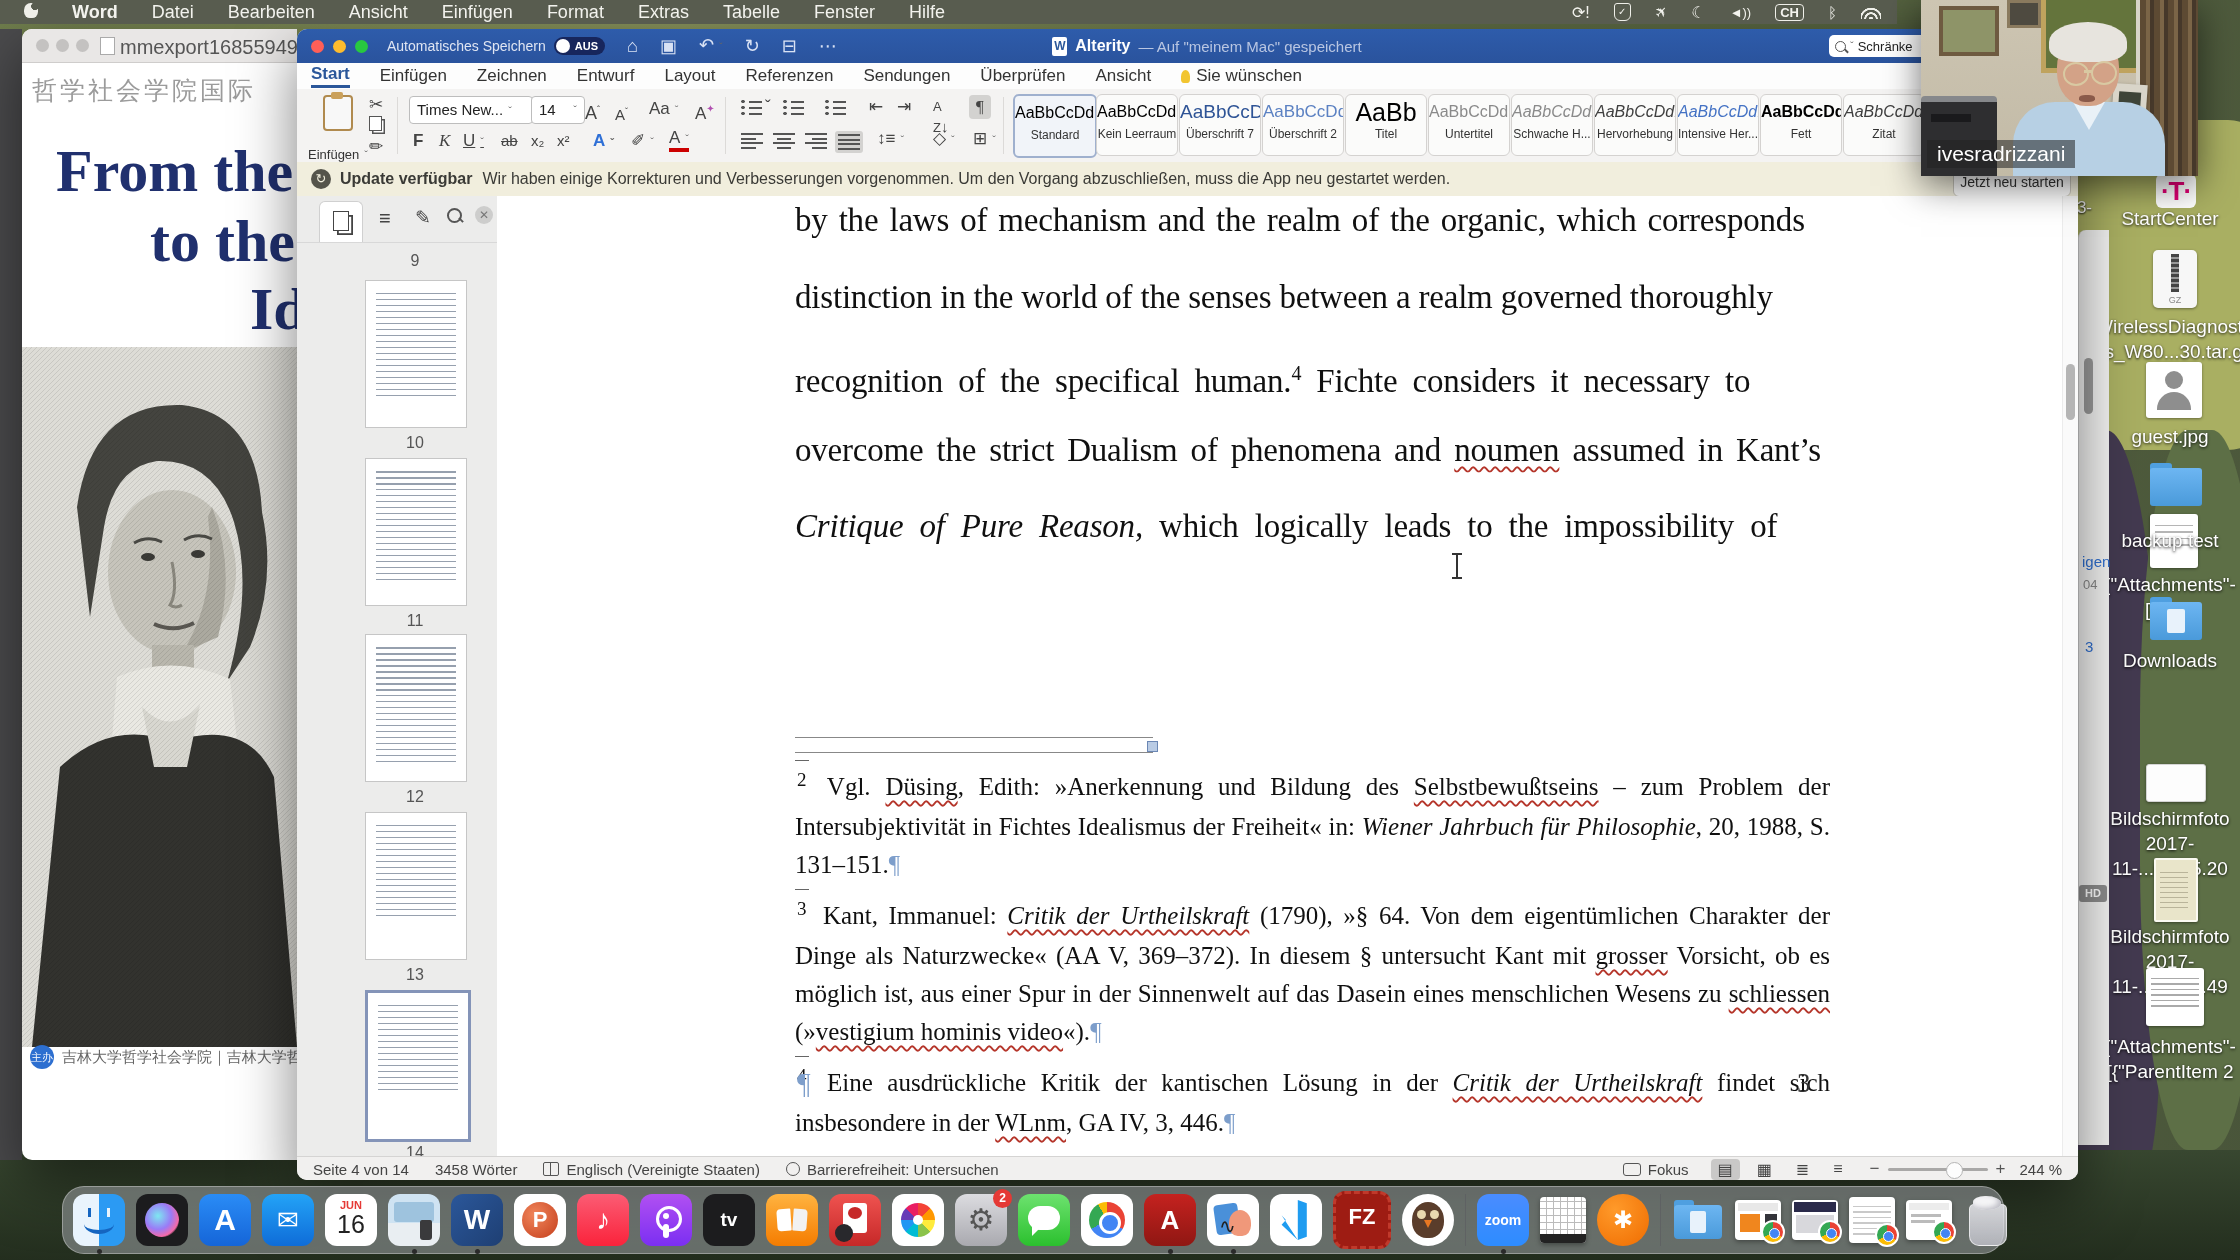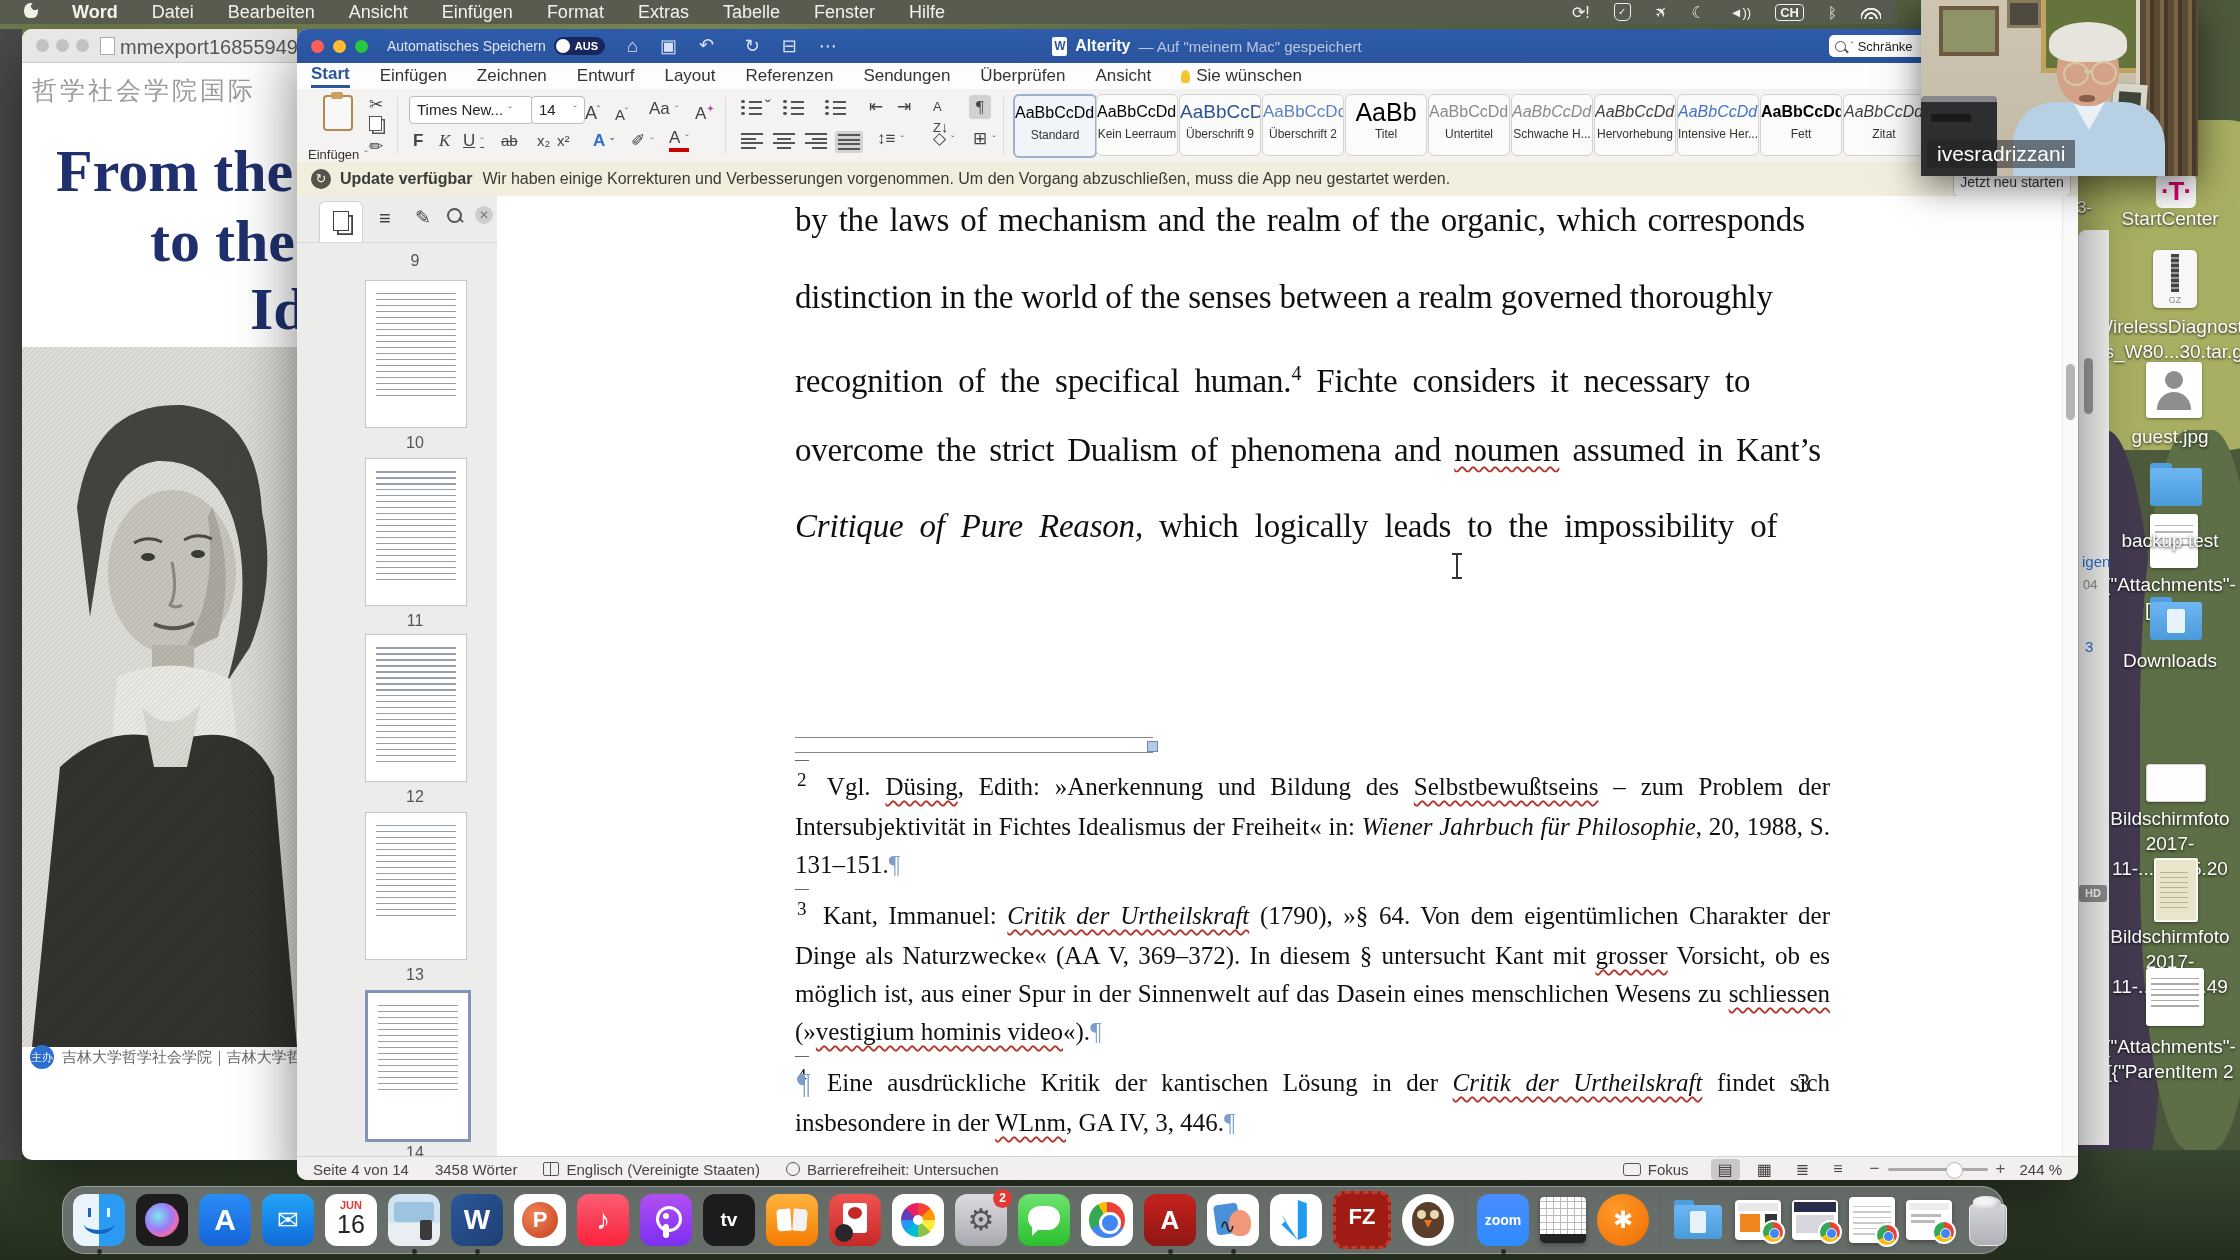--- a/index.html
+++ b/index.html
@@ -241,21 +241,21 @@
       <div class="inpbox" style="left:112px;top:7px;width:108px"><span>Times New...</span><span class="chev">ˇ</span></div>
       <div class="inpbox" style="left:234px;top:7px;width:38px"><span>14</span><span class="chev" style="float:right;margin-top:0">ˇ</span></div>
       <span class="r-ic" style="left:288px;top:10px;font-size:18px">A<sup style="font-size:9px">ˆ</sup></span>
       <span class="r-ic" style="left:318px;top:12px;font-size:15px">A<sup style="font-size:9px">ˇ</sup></span>
       <span class="r-ic" style="left:352px;top:10px">Aa<span class="chev">ˇ</span></span>
       <span class="r-ic" style="left:398px;top:10px">A<sup style="color:#b14fb1;font-size:10px">✦</sup></span>
       <span class="r-ic" style="left:116px;top:42px;font-weight:bold">F</span>
       <span class="r-ic" style="left:142px;top:42px;font-style:italic;font-family:'Liberation Serif',serif">K</span>
       <span class="r-ic" style="left:166px;top:42px;text-decoration:underline">U<span class="chev">ˇ</span></span>
       <span class="r-ic" style="left:204px;top:42px;text-decoration:line-through;font-size:15px">ab</span>
-      <span class="r-ic" style="left:240px;top:42px;font-size:15px">x₂</span>
+      <span class="r-ic" style="left:234px;top:42px;font-size:15px">x₂</span>
       <span class="r-ic" style="left:260px;top:42px;font-size:15px">x²</span>
       <span class="r-ic" style="left:296px;top:42px;color:#2e6fd6;font-weight:bold">A<span class="chev">ˇ</span></span>
       <span class="r-ic" style="left:334px;top:42px">✐<span class="chev">ˇ</span></span>
       <span class="r-ic" style="left:372px;top:40px;border-bottom:4px solid #c00;line-height:17px">A<span class="chev">ˇ</span></span>
       <div class="vsep" style="left:428px"></div>
 
       <span class="icn-lines" style="left:444px;top:10px"></span>
       <span class="r-ic" style="left:468px;top:8px">ˇ</span>
       <span class="icn-lines" style="left:486px;top:10px"></span>
       <span class="icn-lines" style="left:528px;top:10px"></span>
@@ -295,21 +295,21 @@
       <div class="chip chipsel" style="left:716px;top:5px">
           <span class="s">AaBbCcDdEe</span>
           <span class="l">Standard</span>
         </div>
       <div class="chip" style="left:799px;top:5px">
           <span class="s">AaBbCcDdEe</span>
           <span class="l">Kein Leerraum</span>
         </div>
       <div class="chip" style="left:882px;top:5px">
           <span class="s" style="color:#2f5496;font-size:19px">AaBbCcD</span>
-          <span class="l">Überschrift 9</span>
+          <span class="l">Überschrift 7</span>
         </div>
       <div class="chip" style="left:965px;top:5px">
           <span class="s" style="color:#5b81c2;font-size:17px">AaBbCcDdE</span>
           <span class="l">Überschrift 2</span>
         </div>
       <div class="chip" style="left:1048px;top:5px">
           <span class="s" style="font-size:25px">AaBb</span>
           <span class="l">Titel</span>
         </div>
       <div class="chip" style="left:1131px;top:5px">

